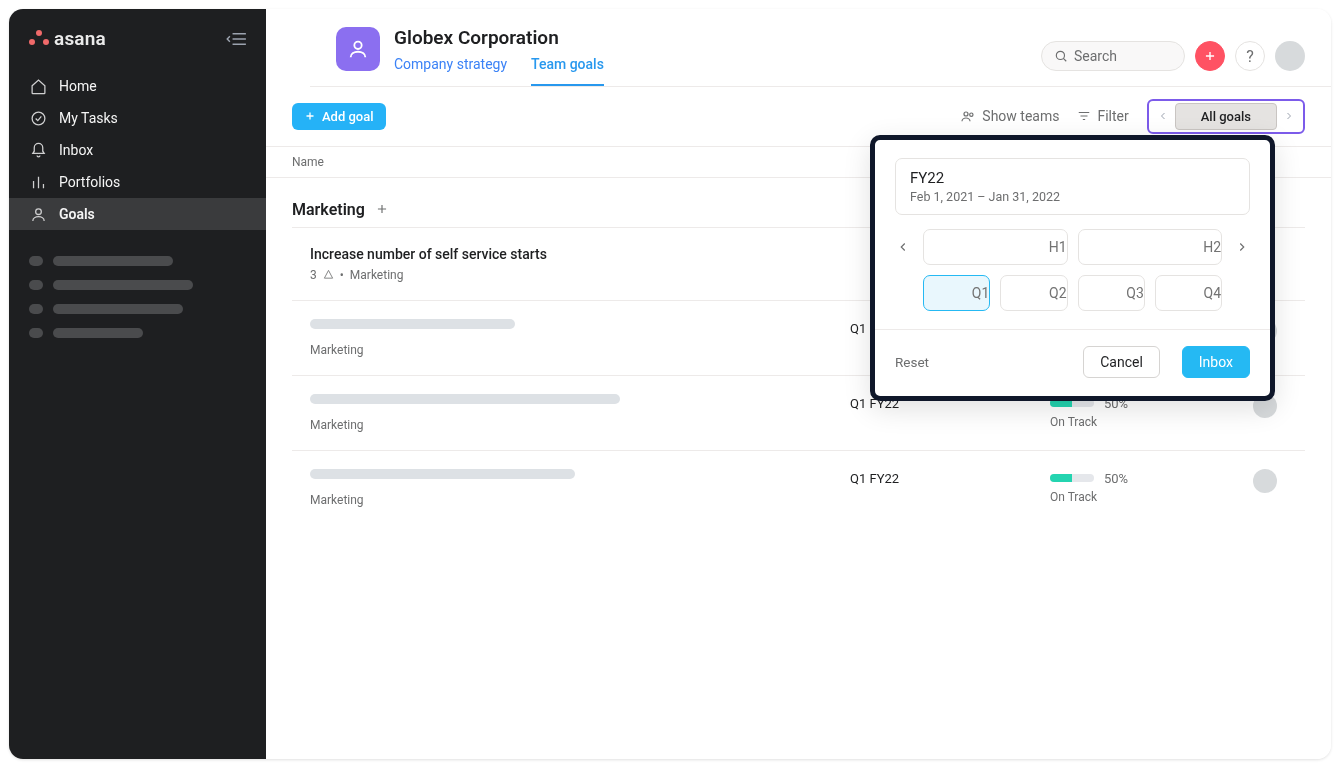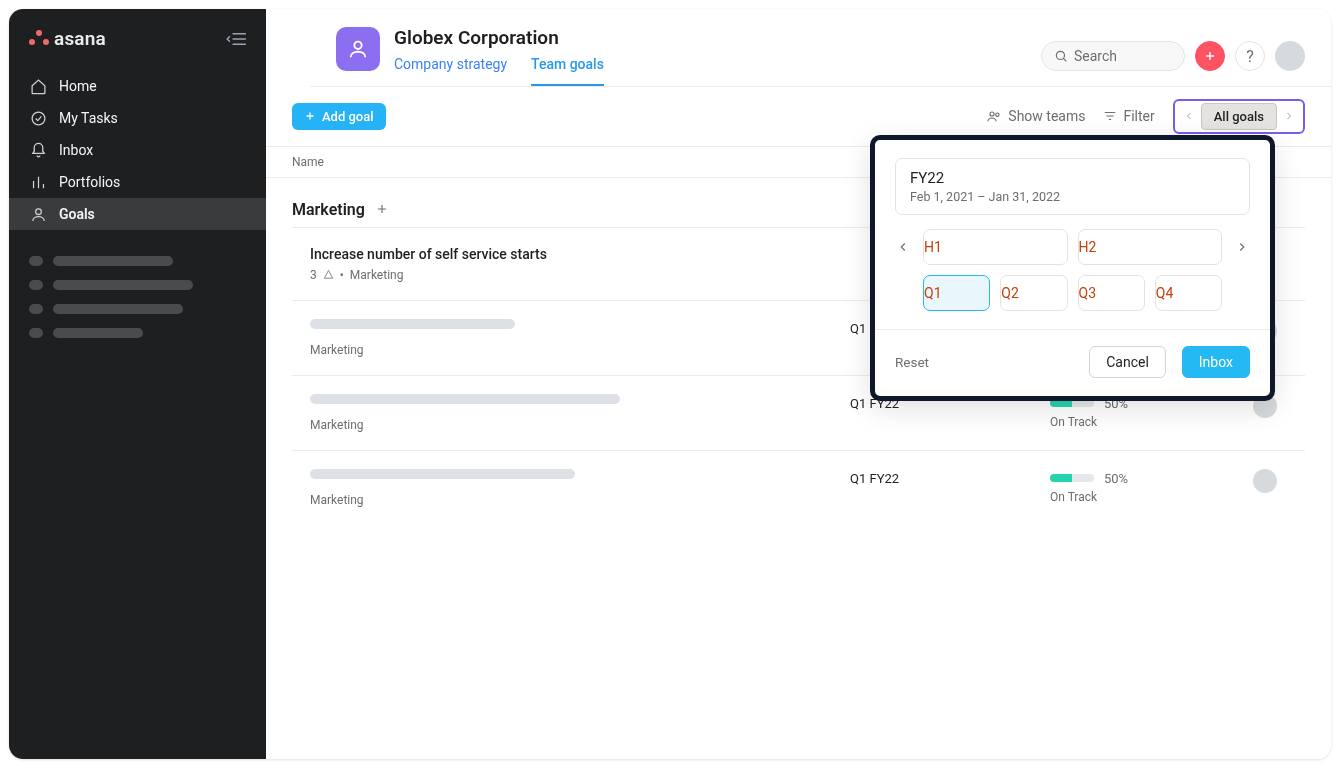--- a/index.html
+++ b/index.html
@@ -40,21 +40,21 @@
   .circle-btn { width:30px; height:30px; border-radius:50%; display:flex; align-items:center; justify-content:center; border:1px solid #e5e3e1; color:#6d6e6f; cursor:pointer; }
   .circle-btn.red { background:#ff5263; border-color:#ff5263; color:#fff; }
   .avatar { width:30px; height:30px; border-radius:50%; background:#d7dadc; }
 
   .toolbar { display:flex; align-items:center; justify-content:space-between; padding: 12px 26px; }
   .add-goal { background:#25b2f7; color:#fff; border:none; border-radius:6px; padding:6px 12px; font-size:13px; font-weight:500; cursor:pointer; display:flex; align-items:center; gap:6px; }
   .toolbar-right { display:flex; align-items:center; gap:18px; color:#6d6e6f; font-size:14px; }
   .tool-link { display:flex; align-items:center; gap:6px; cursor:pointer; }
   .period-wrap { border:2px solid #7c5bea; border-radius:6px; padding:2px; display:flex; align-items:center; }
   .period-chevron { width:24px; height:24px; display:flex; align-items:center; justify-content:center; color:#9ca3af; cursor:pointer; }
-  .period-pill { background:#e5e3e1; border:1px solid #c9c5c2; border-radius:4px; padding:5px 12px; font-size:13px; font-weight:500; color:#1e1f21; cursor:pointer; }
+  .period-pill { background:#e5e3e1; border:1px solid #c9c5c2; border-radius:4px; padding:5px 25px; font-size:13px; font-weight:500; color:#1e1f21; cursor:pointer; }
 
   .list-header { display:flex; padding: 8px 26px; border-top:1px solid #edeae9; border-bottom:1px solid #edeae9; color:#6d6e6f; font-size:12px; }
   .col-name { flex:1; }
 
   .content { padding: 0 26px 24px 26px; overflow:auto; }
   .section-title { display:flex; align-items:center; gap:10px; padding:22px 0 8px 0; font-size:16px; font-weight:600; color:#1e1f21; }
   .plus-small { color:#6d6e6f; cursor:pointer; }
 
   .goal-row { display:flex; align-items:flex-start; border-top:1px solid #edeae9; padding:18px 0; gap:20px; }
   .goal-main { flex: 0 0 538px; padding-left:18px; }
@@ -72,29 +72,29 @@
   .owner-avatar { width:24px; height:24px; border-radius:50%; background:#d7dadc; }
 
   
   .popover { position:absolute; top:126px; right:56px; width:405px; background:#fff; border:5px solid #0f172a; border-radius:10px; box-shadow:0 8px 28px rgba(0,0,0,0.12); padding:18px 20px 18px 20px; z-index:10; }
   .fy-box { border:1px solid #e5e3e1; border-radius:7px; padding:10px 14px; margin:0 0 14px 0; }
   .fy-title { font-size:15px; color:#1e1f21; }
   .fy-range { font-size:12.5px; color:#6d6e6f; margin-top:2px; }
   .period-row { display:flex; align-items:center; gap:12px; margin-bottom:10px; }
   .nav-chevron { color:#6d6e6f; cursor:pointer; width:16px; display:flex; justify-content:center; }
   .opt-grid { flex:1; display:flex; gap:10px; }
-  .opt { flex:1; border:1px solid #e5e3e1; border-radius:7px; padding:9px 0; text-align:left; font-size:14px; color:#c2410c; cursor:pointer; }
+  .opt { flex:1; border:1px solid #e5e3e1; border-radius:7px; padding:9px 0; text-align:right; font-size:14px; color:#737373; cursor:pointer; }
   .opt.selected { border-color:#25b9f3; background:#e9f7fd; }
   .q-grid { display:flex; gap:10px; margin-left:28px; margin-right:28px; }
   .popover-footer { display:flex; align-items:center; justify-content:space-between; margin-top:18px; border-top:1px solid #edeae9; padding-top:16px; margin-left:-20px; margin-right:-20px; padding-left:20px; padding-right:20px;}
   .reset { font-size:13.5px; color:#6d6e6f; cursor:pointer; }
   .btn { border-radius:6px; padding:7px 16px; font-size:14px; cursor:pointer; }
   .btn-outline { background:#fff; border:1px solid #d6d4d2; color:#1e1f21; }
   .btn-primary { background:#25b9f3; border:1px solid #25b9f3; color:#fff; }
-  .footer-buttons { display:flex; gap:16px; }
+  .footer-buttons { display:flex; gap:22px; }
 
   svg { display:block; }
 </style>
 </head>
 <body>
 
 <div class="frame">
 
   <aside class="sidebar">
     <div class="brand-row">

